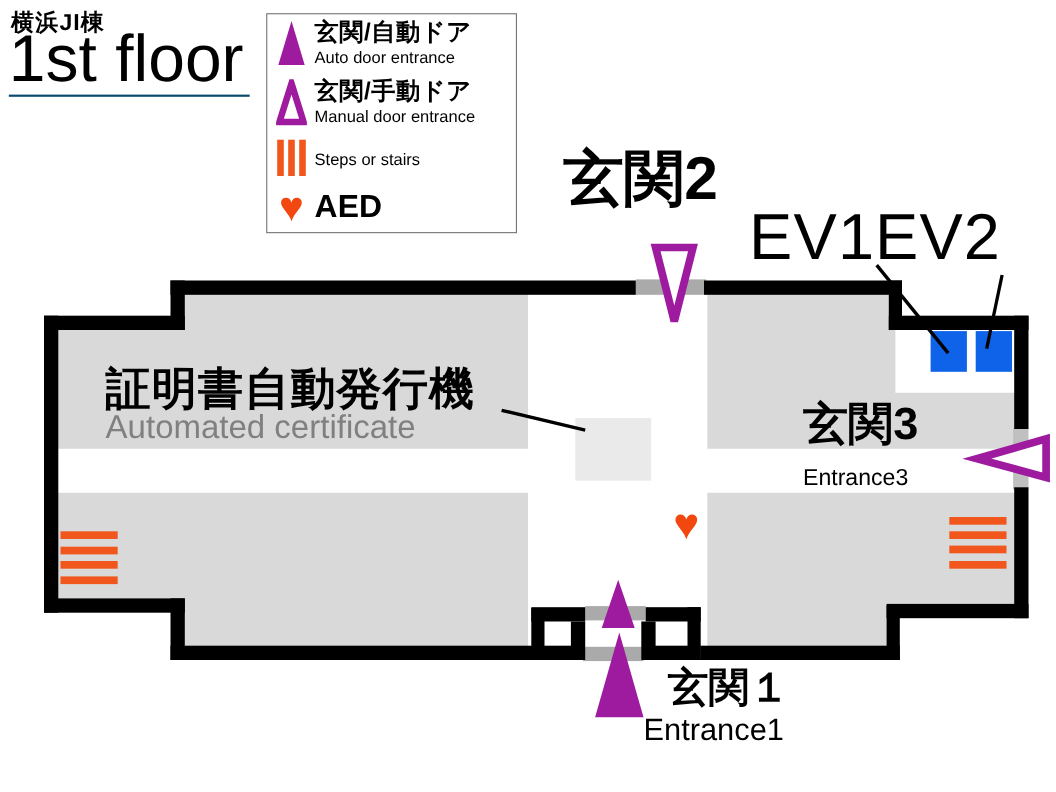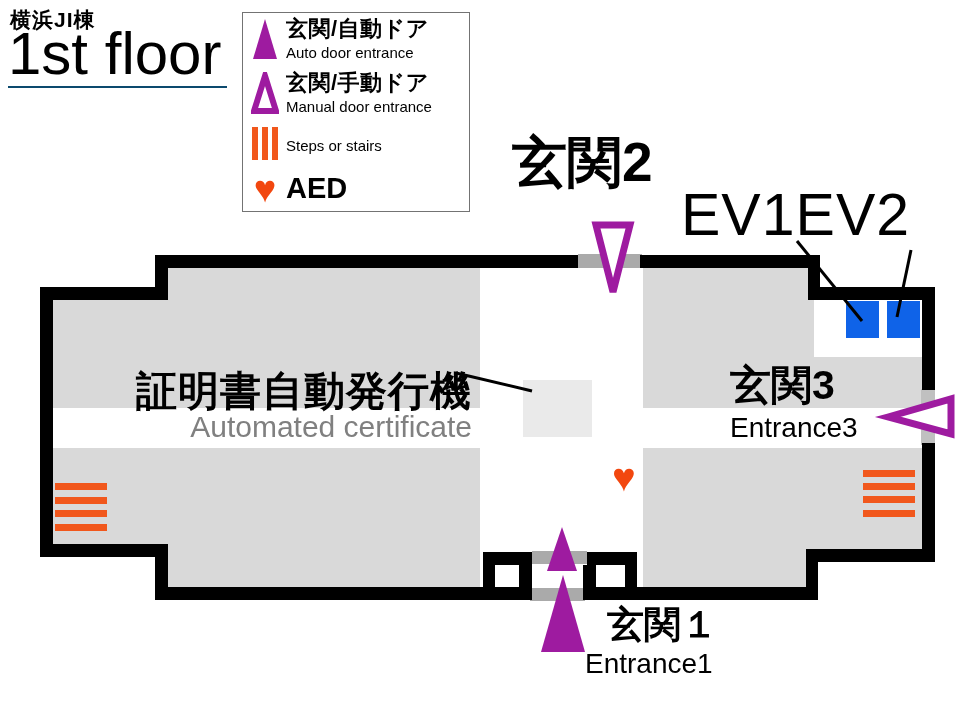--- a/index.html
+++ b/index.html
@@ -24,26 +24,26 @@
   .aedlbl{font-size:29px;font-weight:bold;}
   
   .map{left:0;top:0;}
   
   .lbl-jp{font-weight:bold;line-height:1.1;}
   .lbl-en{line-height:1.0;}
   .ent2{left:470px;top:132px;width:220px;margin-left:42px;}
   .ent2 .lbl-jp{font-size:55px;}
   .ent2 .lbl-en{font-size:28px;margin-top:3px;}
   .ev{left:681px;top:186px;font-size:59px;line-height:1.0;letter-spacing:1px;display:flex;gap:0;}
-  .mach{left:96px;top:332px;width:376px;text-align:right;margin-top:38px;}
+  .mach{left:96px;top:332px;width:376px;text-align:left;}
   .mach .lbl-jp{font-size:41px;line-height:1.05;letter-spacing:1px;}
   .mach .lbl-en{font-size:30px;color:#808080;line-height:0.95;}
   .ent3{left:730px;top:363px;}
   .ent3 .lbl-jp{font-size:41px;}
-  .ent3 .lbl-en{font-size:28px;margin-top:6px;}
+  .ent3 .lbl-en{font-size:21px;margin-top:16px;}
   .ent1{left:585px;top:604px;}
   .ent1 .lbl-jp{font-size:37px;line-height:1.15;margin-left:22px;}
   .ent1 .lbl-en{font-size:28px;margin-top:3px;}
   .mapheart{left:612px;top:457px;font-size:40px;line-height:1.0;color:#f2470f;}
 </style>
 </head>
 <body>
 
 <div class="stage">
 

